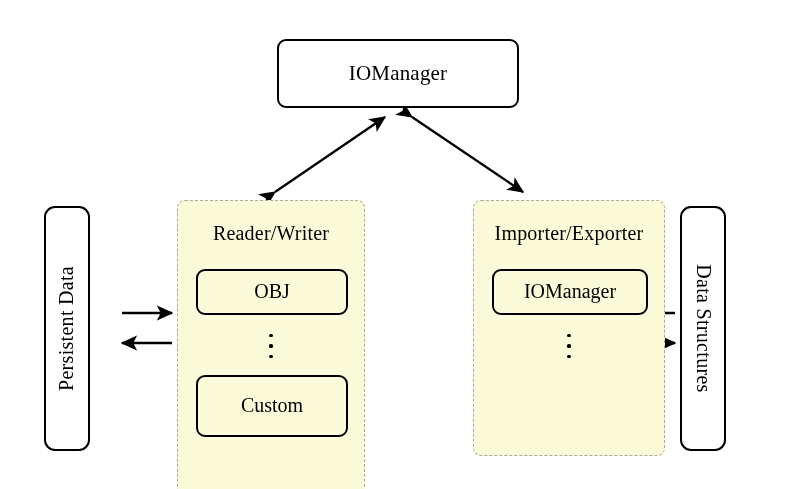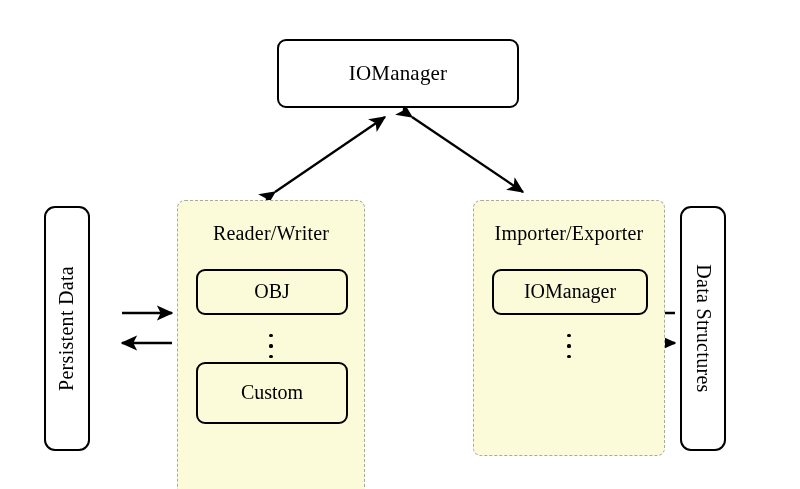--- a/index.html
+++ b/index.html
@@ -105,21 +105,21 @@
     text-align: right;
     background: #fcfbd9;
     border: 2.4px solid #000000;
     border-radius: 9px;
     font-size: 20px;
     line-height: 1.18;
   }
   #panel-readerwriter .inner-node { left: 18px; width: 152px; }
   #panel-importerexporter .inner-node { left: 18px; width: 156px; }
   .inner-top    { top: 68px;  height: 46px; }
-  .inner-bottom { top: 161px; height: 62px; }
+  .inner-bottom { top: 174px; height: 62px; }
 
   
   .vdots {
     position: absolute;
     left: 0;
     right: 0;
     top: 124px;
     height: 42px;
     display: flex;
     flex-direction: column;

